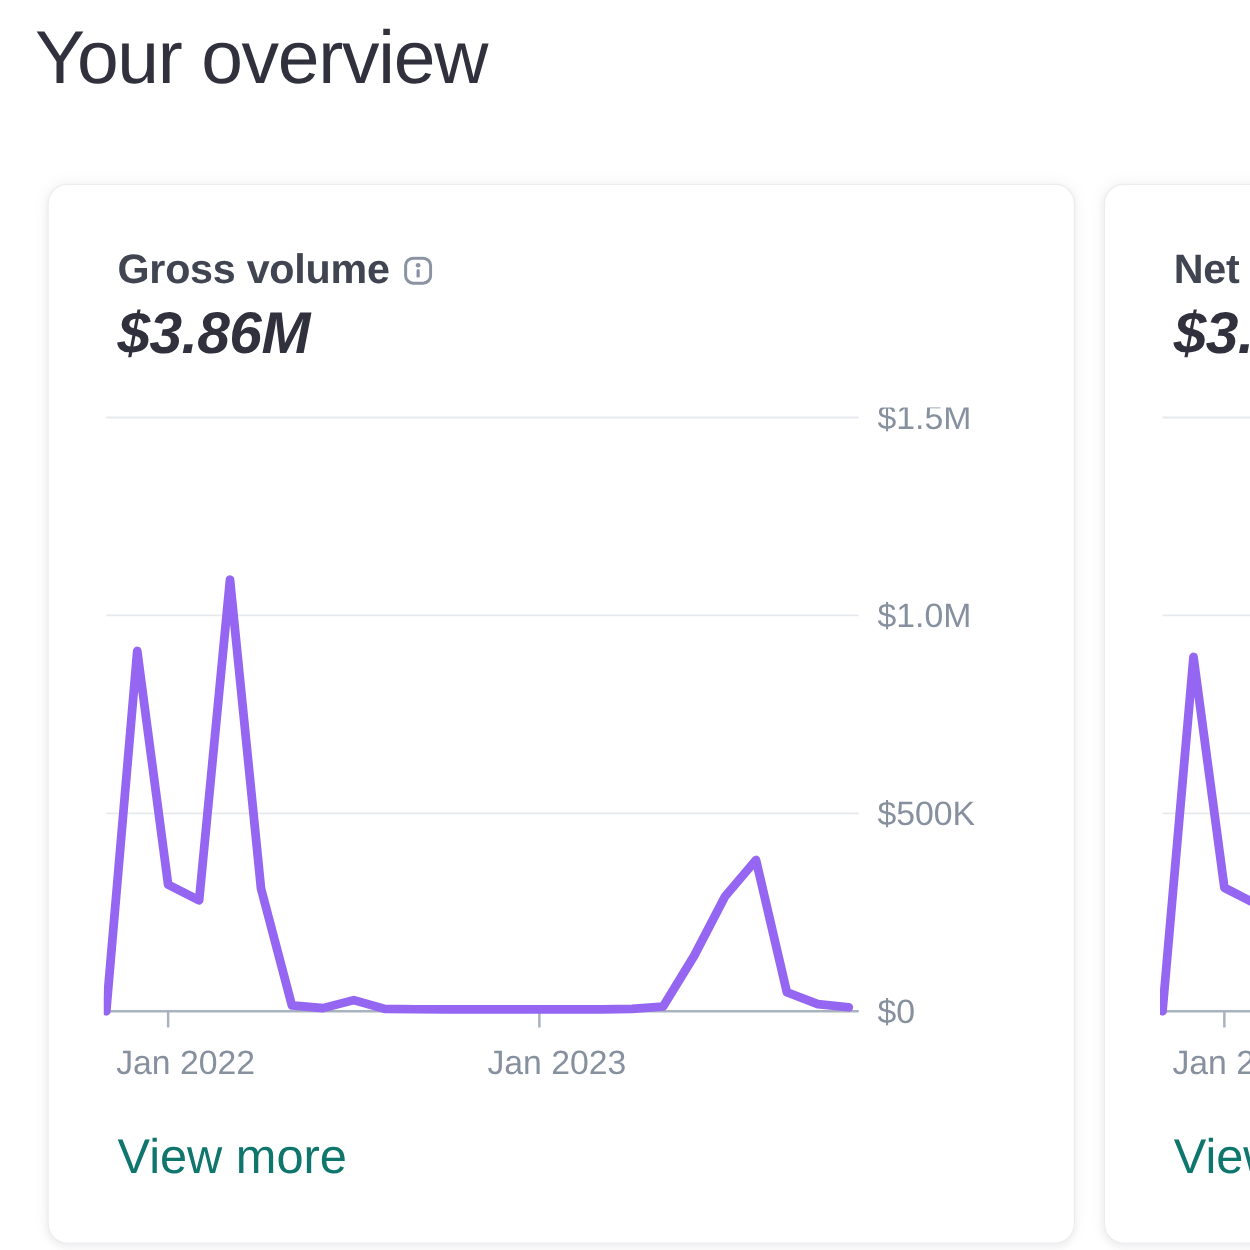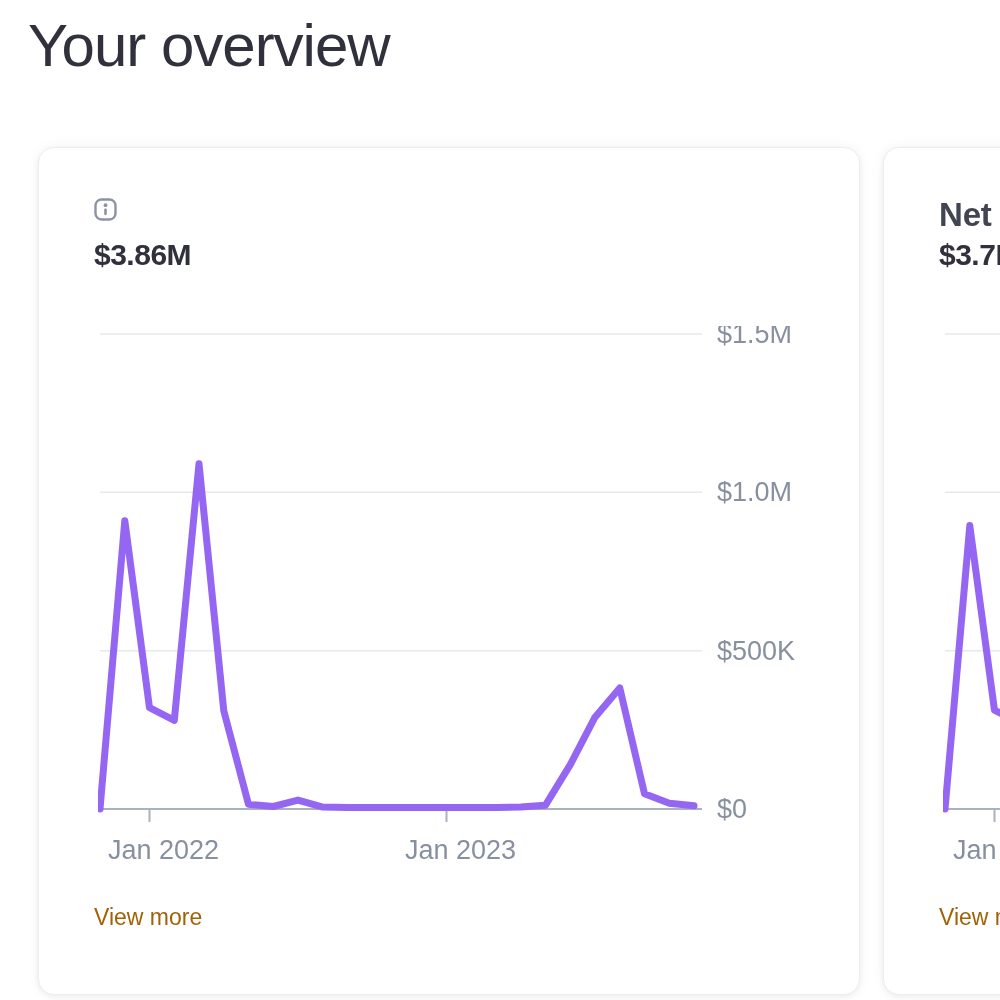--- a/index.html
+++ b/index.html
@@ -50,51 +50,53 @@
   .info-icon {
     display: inline-flex;
     width: 23px; height: 23px;
     color: #8b93a3;
     cursor: pointer;
     margin-top: 2px;
   }
   .metric-value {
     position: absolute;
     left: 55px; top: 90px;
-    font-size: 30px;
+    font-size: 47px;
     font-weight: 700;
     color: #30313d;
     letter-spacing: -0.5px;
     white-space: nowrap;
+    font-style: italic;
   }
   .chart {
     position: absolute;
-    left: 59px; top: 178px;
+    left: 44px; top: 178px;
     width: 745px; height: 545px; text-align: center;
   }
   .chart svg { display: block; }
   .view-more {
     position: absolute;
     left: 55px; top: 756px;
-    font-size: 23px;
-    color: #a16207;
+    font-size: 39px;
+    color: #0f766e;
     text-decoration: none;
     cursor: pointer;
     white-space: nowrap;
   }
 </style>
 </head>
 <body>
 
 <h1 class="page-title">Your overview</h1>
 
 <div class="cards-row">
 
   <article class="card">
     <div class="card-header">
+      <span class="card-title">Gross volume</span>
       <span class="info-icon">
         <svg width="23" height="23" viewBox="0 0 23 23" fill="none">
           <rect x="1.5" y="1.5" width="20" height="20" rx="6" stroke="currentColor" stroke-width="2.4"></rect>
           <circle cx="11.5" cy="7.2" r="1.9" fill="currentColor"></circle>
           <rect x="10.2" y="10.4" width="2.6" height="6.6" rx="1.1" fill="currentColor"></rect>
         </svg>
       </span>
     </div>
     <div class="metric-value">$3.86M</div>
     <div class="chart">

